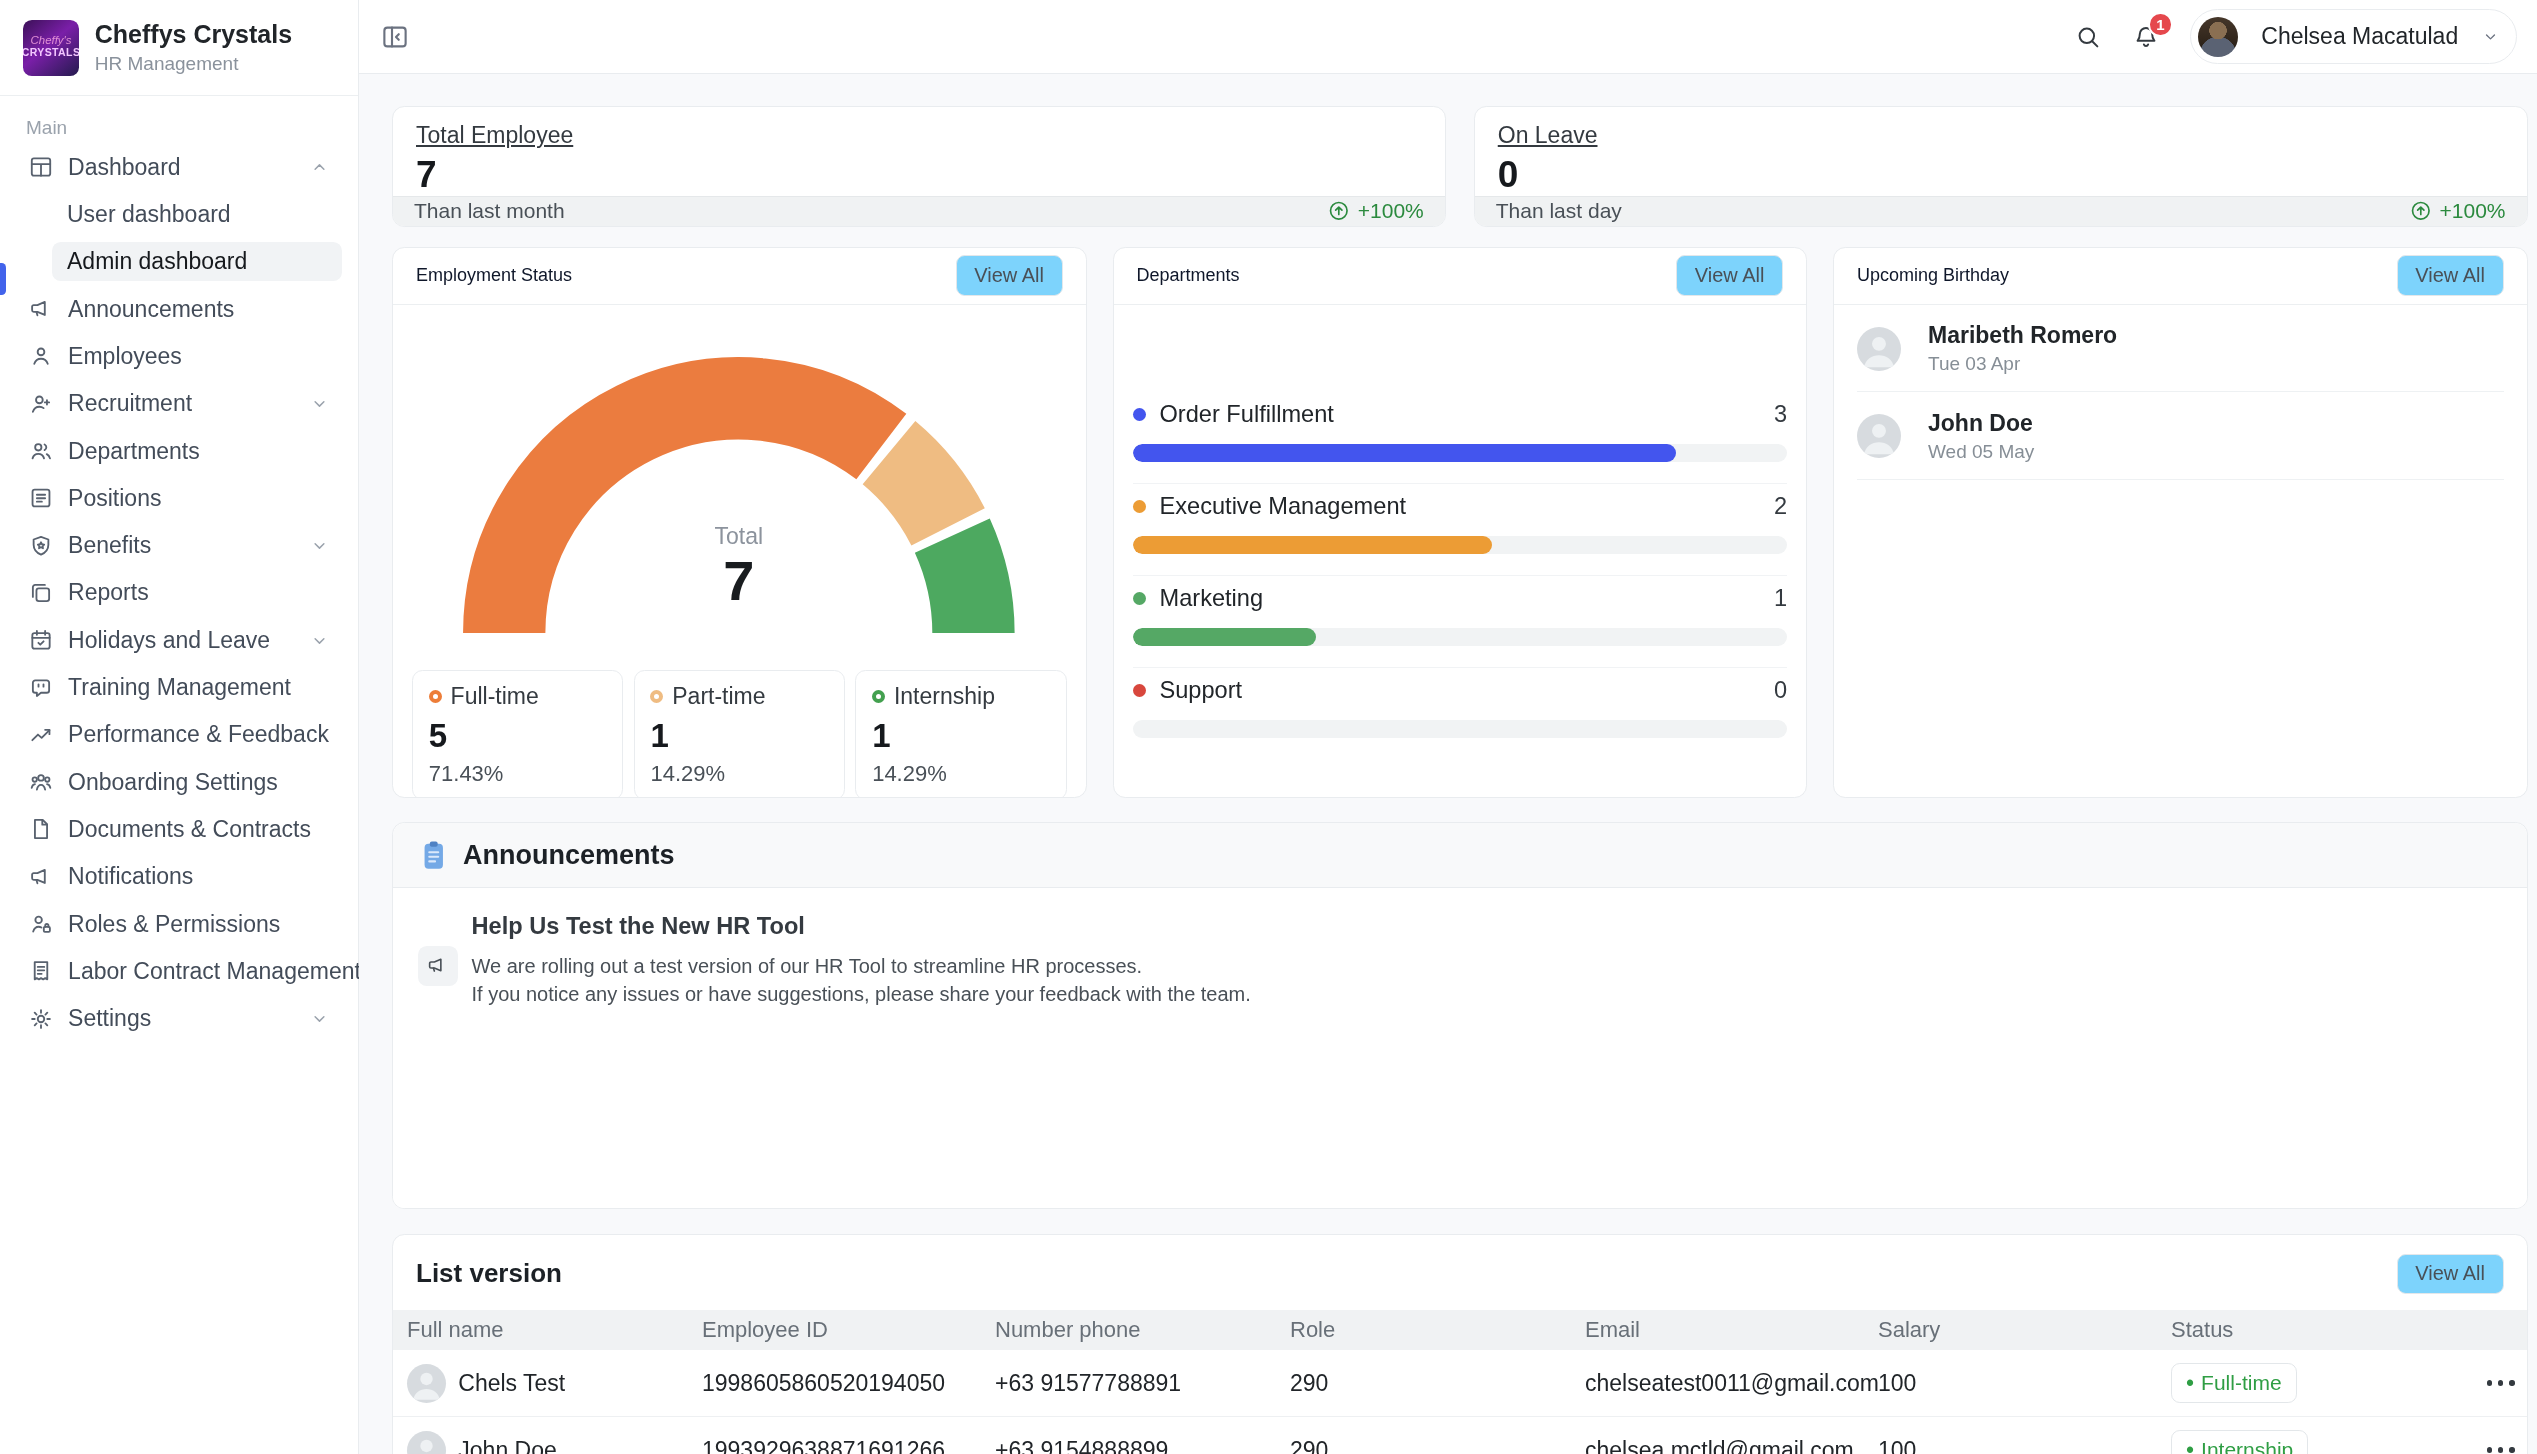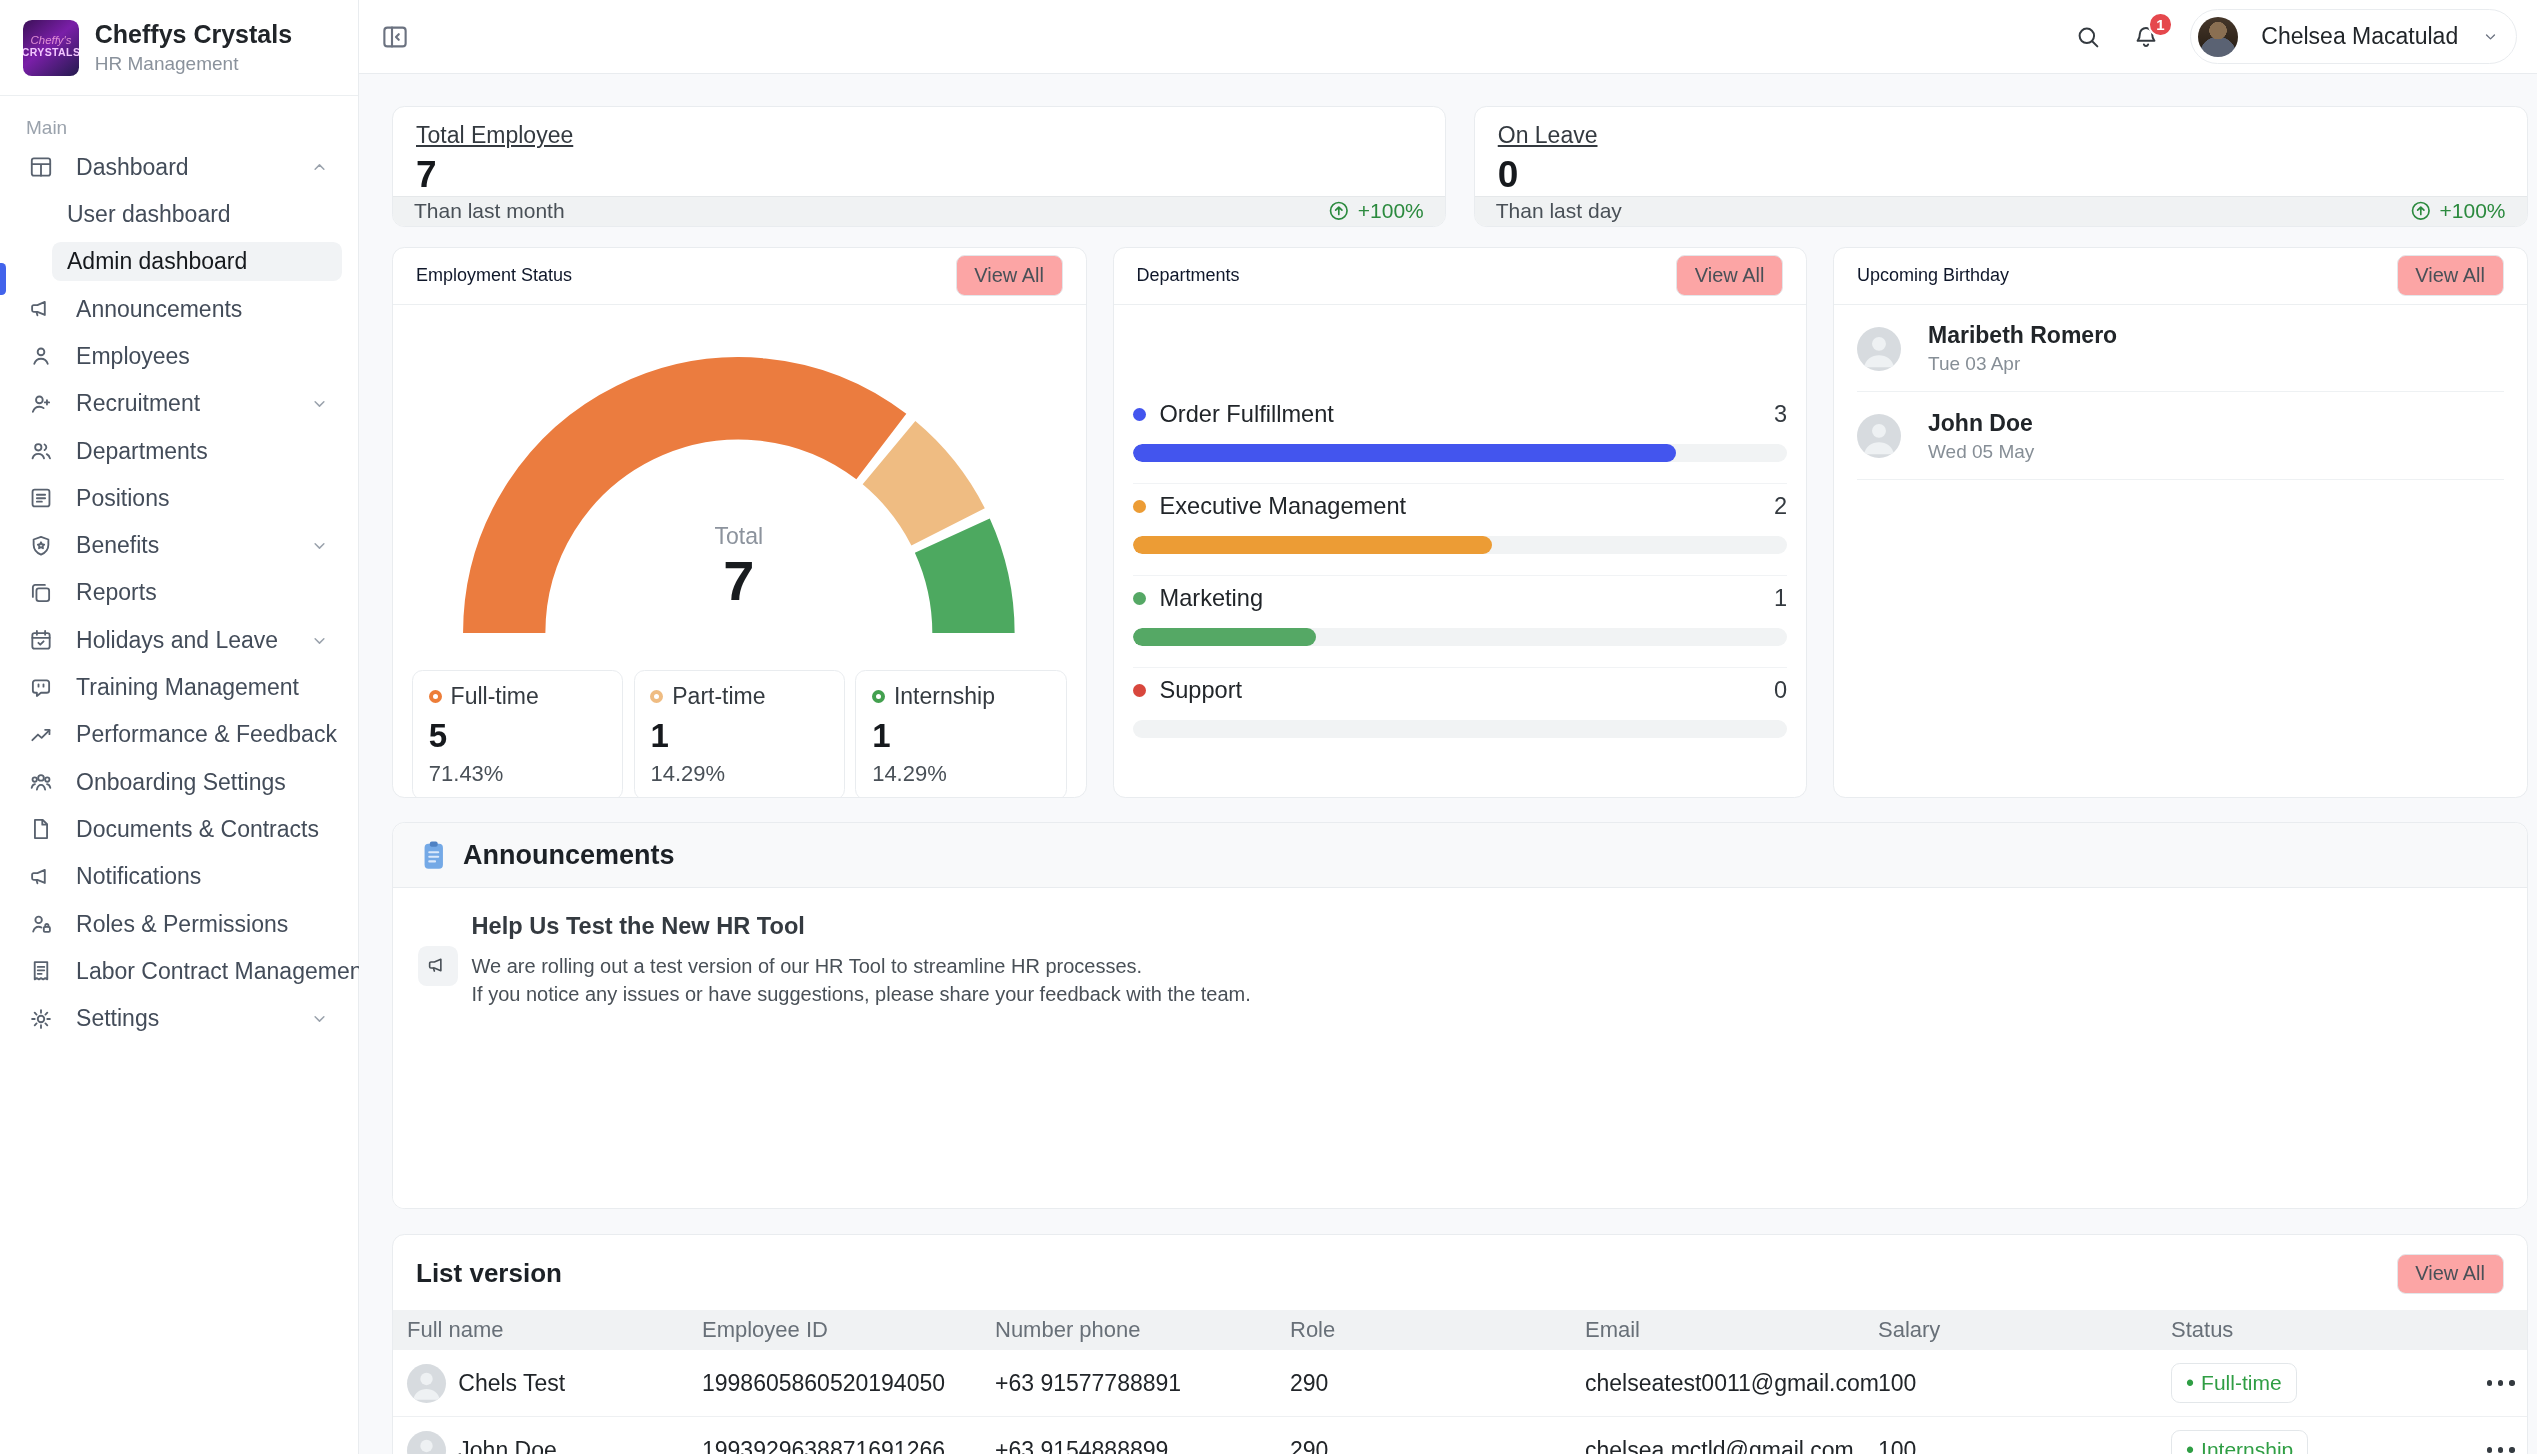--- a/index.html
+++ b/index.html
@@ -19,21 +19,21 @@
   .logo { width:56px; height:56px; border-radius:8.8px; flex:0 0 56px;
     background:linear-gradient(140deg,#3b1057,#7a1fa8 45%,#241a4e);
     display:flex; flex-direction:column; align-items:center; justify-content:center; overflow:hidden; }
   .logo .l1 { font-size:11.4px; font-style:italic; color:#e08fd4; line-height:1; }
   .logo .l2 { font-size:10.5px; font-weight:bold; color:#f3c7ff; letter-spacing:0.4px; line-height:1.3; }
   .brand-name { font-size:25px; font-weight:600; color:#212529; }
   .brand-sub { font-size:19px; color:#8a929c; margin-top:4.4px; }
   .side-section { margin:21px 0 0 26px; font-size:19px; color:#9aa2ac; }
   .nav { margin-top:8.8px; }
   .nav-item { height:39px; margin:8.3px 15.8px 0; border-radius:8.8px; display:flex;
-    align-items:center; padding:0 12.3px; gap:22px; color:#434c59; cursor:default; }
+    align-items:center; padding:0 12.3px; gap:14px; color:#434c59; cursor:default; }
   .nav-item .nlabel { flex:1; font-size:23px; white-space:nowrap; }
   .nav-item .nicon { display:flex; color:#59626f; }
   .nav-item .nchev { display:flex; color:#9aa2ac; }
   .nchev .ic { width:21px; height:21px; }
   .nchev.up .ic { transform:rotate(180deg); }
   .nav-sub { height:39px; margin:8.3px 15.8px 0 52px; border-radius:8.8px;
     display:flex; align-items:center; padding:0 15px; font-size:23px; color:#434c59; }
   .nav-sub.active { background:#f1f3f5; color:#16191d; font-weight:500; }
   .active-indicator { position:absolute; left:0; top:263px; width:6.1px; height:31.5px;
     background:#4263eb; border-radius:0 4.4px 4.4px 0; }
@@ -76,21 +76,21 @@
   .stat-delta { margin-left:auto; display:flex; align-items:center; gap:7px;
     color:#2b8a3e; font-size:21px; }
   .stat-delta .ic { width:23.6px; height:23.6px; }
 
   
   .cards-row { display:grid; grid-template-columns:repeat(3,1fr); gap:26px; margin-top:20px; }
   .cards-row .card { height:551px; overflow:hidden; }
   .card-head { height:57px; display:flex; align-items:center; justify-content:space-between;
     padding:0 23px; border-bottom:0.9px solid #eceff1; }
   .card-title { font-size:18px; font-weight:400; color:#0f172a; }
-  .view-all { font-size:20px; color:#495057; background:#fca5a5; border:0.9px solid #e3e7ea;
+  .view-all { font-size:20px; color:#495057; background:#7dd3fc; border:0.9px solid #e3e7ea;
     border-radius:8.8px; padding:7.9px 17.5px; cursor:pointer; font-family:inherit; }
 
   
   .gauge-wrap { padding:11px 19px; }
   .gauge-svg { display:block; width:100%; }
   .gauge-total { font-size:28px; fill:#8c939d; }
   .gauge-value { font-size:68px; font-weight:bold; fill:#191c1f; }
   .seg-ft { stroke:#eb7c3f; } .seg-pt { stroke:#efbc82; } .seg-in { stroke:#4da960; }
   .legend-row { display:flex; gap:10.5px; margin:14px 19px 0; }
   .legend-box { flex:1; border:0.9px solid #e9ecef; border-radius:10.5px; padding:12.3px 15.8px; background:#fff; }

